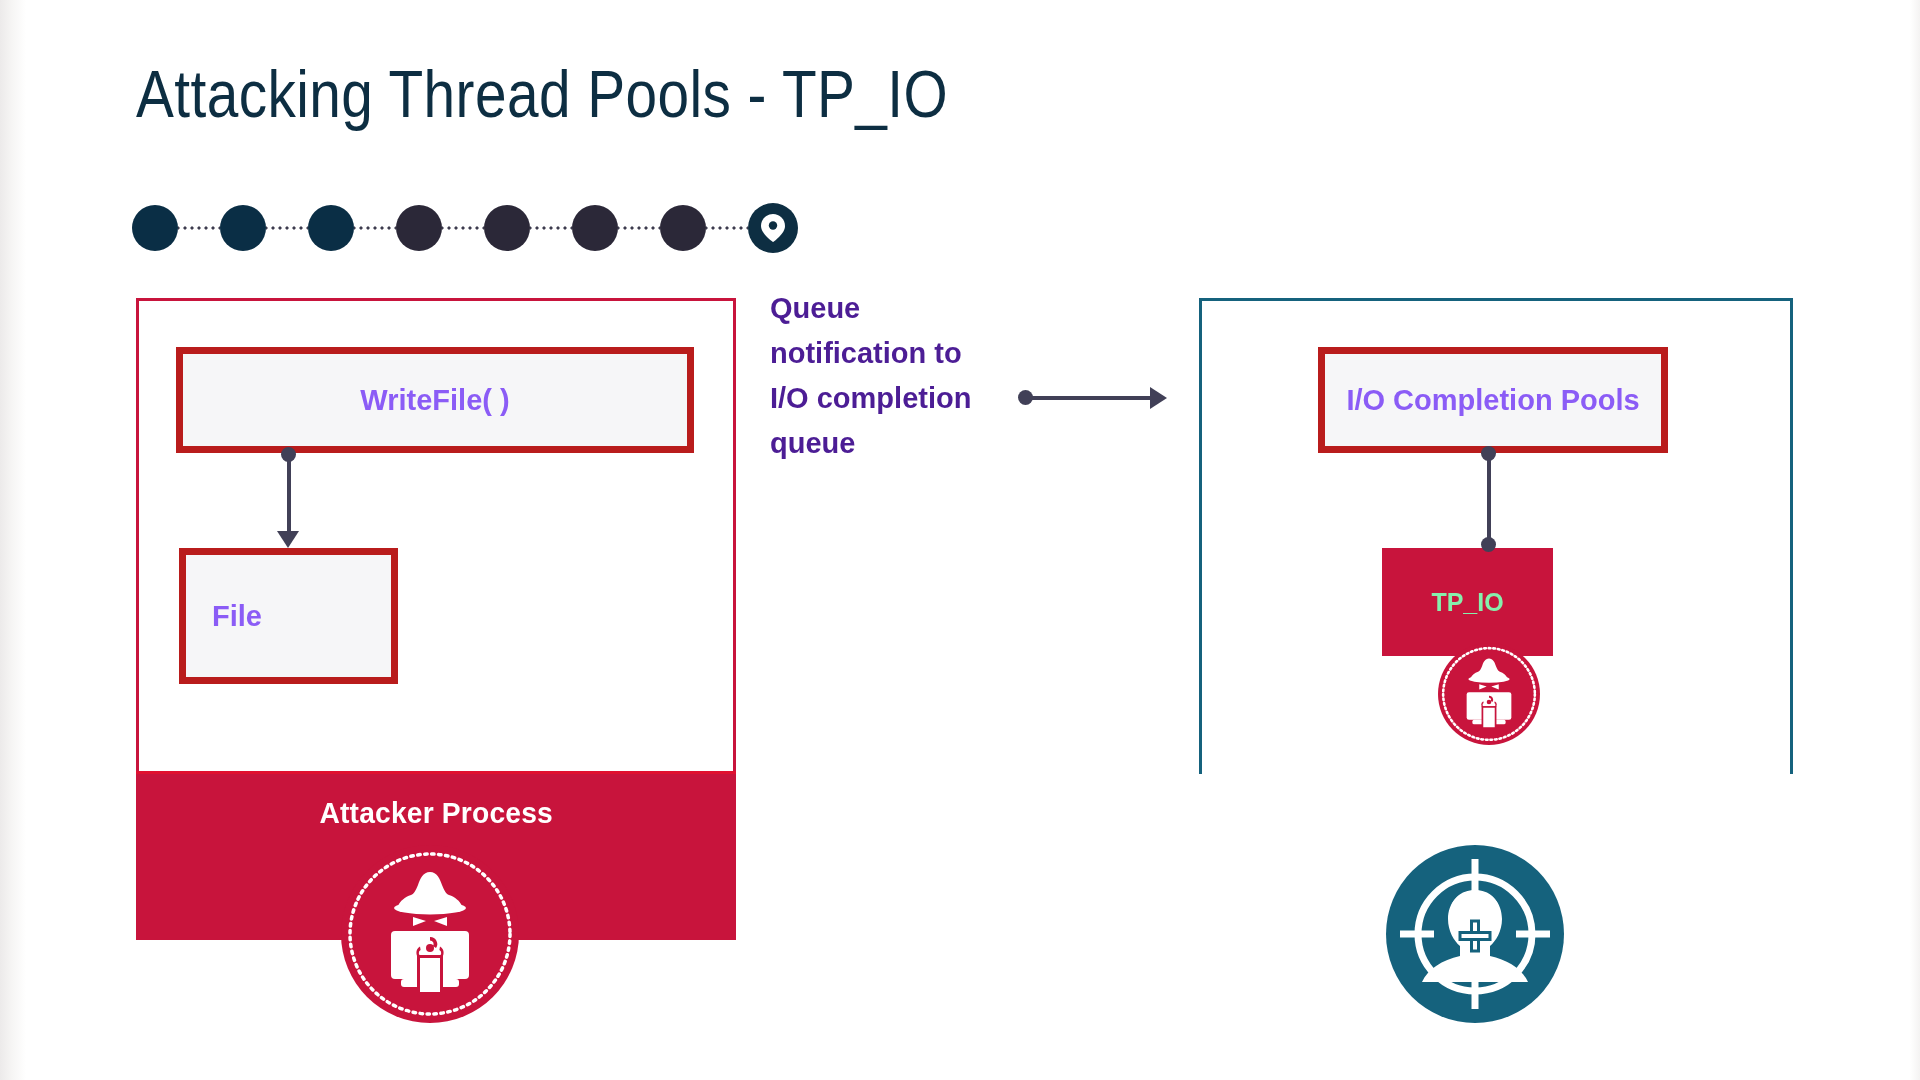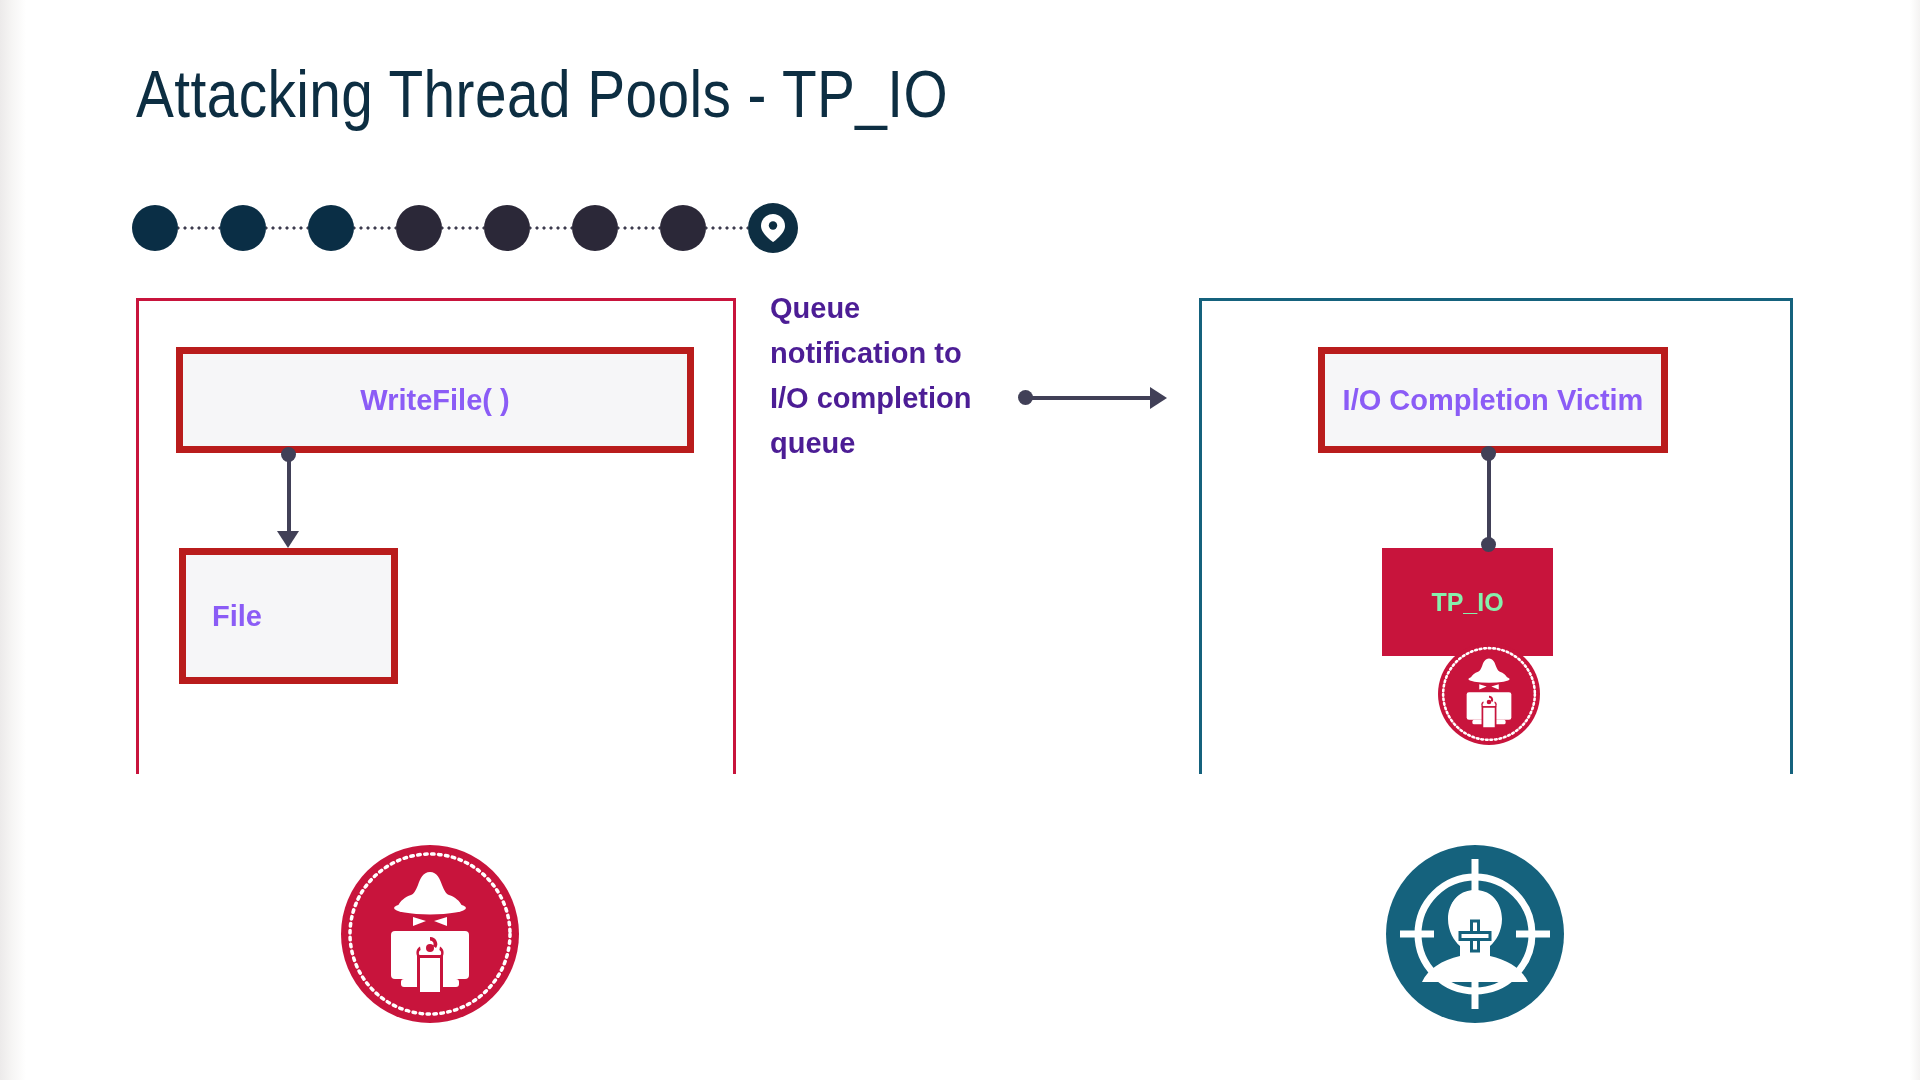--- a/index.html
+++ b/index.html
@@ -230,20 +230,23 @@
     <div class="pin-marker">
       <svg width="26" height="30" viewBox="0 0 26 30">
         <path d="M13 1 C6.4 1 1 6.4 1 13 C1 21 13 29 13 29 C13 29 25 21 25 13 C25 6.4 19.6 1 13 1 Z" fill="#ffffff"></path>
         <circle cx="13" cy="12.5" r="4.2" fill="#0d2e42"></circle>
       </svg>
     </div>
   </div>
 
 <div class="panel" id="attacker-panel">
   <div class="panel-body"></div>
+  <div class="panel-footer">
+    <span class="panel-footer-label">Attacker Process</span>
+  </div>
 </div>
 
 <div class="node center" id="node-writefile">WriteFile( )</div>
 
 <div class="node left" id="node-file">File</div>
 
 <div class="conn-dot" id="conn1-dot"></div>
 <div class="conn-line" id="conn1-line"></div>
 <div class="arrowhead-down" id="conn1-head"></div>
 
@@ -277,21 +280,21 @@
 <div id="queue-label">Queue notification to I/O completion queue</div>
 
 <div class="conn-dot" id="conn3-dot"></div>
 <div class="conn-line" id="conn3-line"></div>
 <div class="arrowhead-right" id="conn3-head"></div>
 
 <div class="panel" id="victim-panel">
   <div class="panel-body"></div>
 </div>
 
-<div class="node center" id="node-iocq">I/O Completion Victim</div>
+<div class="node center" id="node-iocq">I/O Completion Pools</div>
 
 <div id="node-tpio">TP_IO</div>
 
 <div class="conn-dot" id="conn2-dot-top"></div>
 <div class="conn-line" id="conn2-line"></div>
 <div class="conn-dot" id="conn2-dot-bot"></div>
 
 <div class="badge" id="tpio-badge">
   <svg width="102" height="102" viewBox="0 0 178 178">
     <circle cx="89" cy="89" r="89" fill="#c8143c"></circle>

